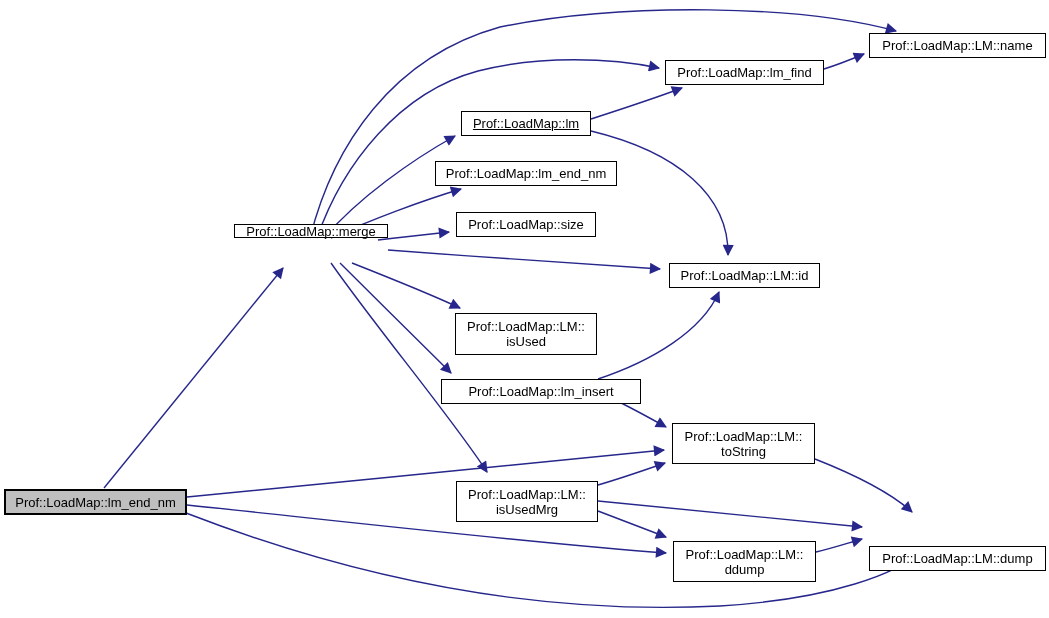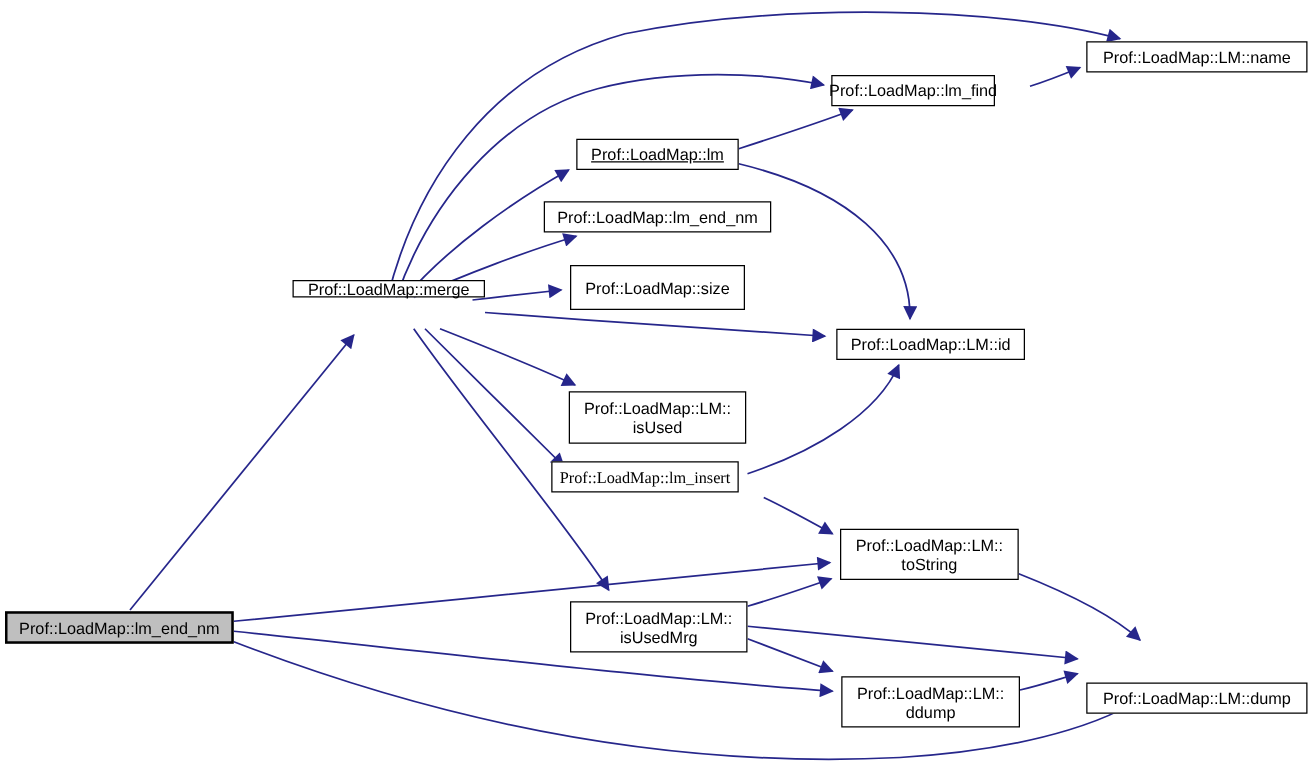--- a/index.html
+++ b/index.html
@@ -71,27 +71,27 @@
     <path class="edge" marker-end="url(#arrow)" d="M 598,511 C 622,520 645,529 666,537"></path>
     <path class="edge" marker-end="url(#arrow)" d="M 598,501 C 690,510 780,519 862,527"></path>
     <path class="edge" marker-end="url(#arrow)" d="M 816,552 C 833,548 848,543 862,539"></path>
     <path class="edge" marker-end="url(#arrow)" d="M 815,459 C 853,474 890,492 912,512"></path>
   </svg>
 
   <div class="node focus" style="left:4px;   top:489px; width:183px; height:26px;">Prof::LoadMap::lm_end_nm</div>
   <div class="node" style="left:234px; top:224px; width:154px; height:14px;">Prof::LoadMap::merge</div>
   <div class="node" style="left:461px; top:111px; width:130px; height:25px;text-decoration:underline;">Prof::LoadMap::lm</div>
   <div class="node" style="left:435px; top:161px; width:182px; height:25px;">Prof::LoadMap::lm_end_nm</div>
-  <div class="node" style="left:456px; top:212px; width:140px; height:36px;">Prof::LoadMap::size</div>
-  <div class="node" style="left:665px; top:60px;  width:131px; height:25px;">Prof::LoadMap::lm_find</div>
+  <div class="node" style="left:456px; top:212px; width:140px; height:25px;">Prof::LoadMap::size</div>
+  <div class="node" style="left:665px; top:60px;  width:159px; height:25px;">Prof::LoadMap::lm_find</div>
   <div class="node" style="left:869px; top:33px;  width:177px; height:25px;">Prof::LoadMap::LM::name</div>
   <div class="node" style="left:669px; top:263px; width:151px; height:25px;">Prof::LoadMap::LM::id</div>
   <div class="node" style="left:455px; top:313px; width:142px; height:42px;">Prof::LoadMap::LM::
 isUsed</div>
-  <div class="node" style="left:441px; top:369px; width:150px; height:25px;font-family:Liberation Serif, serif;">Prof::LoadMap::lm_insert</div>
+  <div class="node" style="left:441px; top:379px; width:200px; height:25px;">Prof::LoadMap::lm_insert</div>
   <div class="node" style="left:672px; top:423px; width:143px; height:41px;">Prof::LoadMap::LM::
 toString</div>
   <div class="node" style="left:456px; top:481px; width:142px; height:41px;">Prof::LoadMap::LM::
 isUsedMrg</div>
   <div class="node" style="left:673px; top:541px; width:143px; height:41px;">Prof::LoadMap::LM::
 ddump</div>
   <div class="node" style="left:869px; top:518px; width:177px; height:25px;margin-top:28px;">Prof::LoadMap::LM::dump</div>
 
 </div>
 

